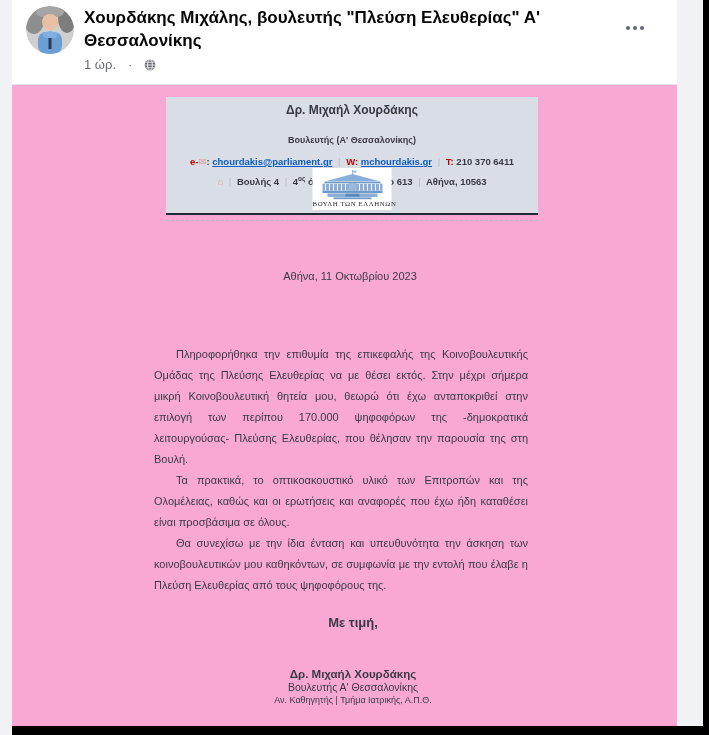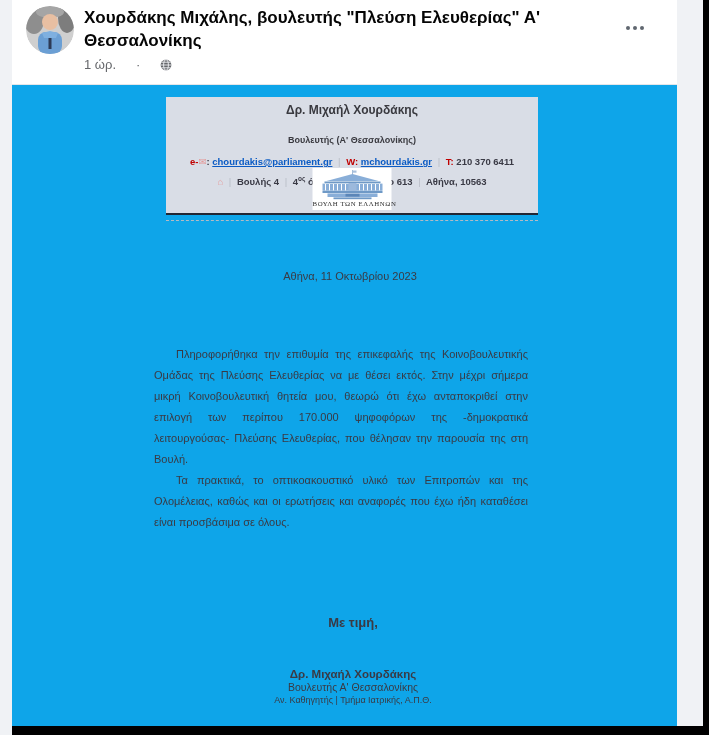--- a/index.html
+++ b/index.html
@@ -10,29 +10,29 @@
   .page-bg { position:absolute; left:12px; top:0; width:691px; height:726px; background:#f0f2f5; }
   .card { position:absolute; left:12px; top:0; width:665px; height:726px; background:#ffffff; }
 
   
   .post-header { position:relative; width:100%; height:84px; background:#fff; }
   .avatar { position:absolute; left:14px; top:6px; width:48px; height:48px; border-radius:50%;
             overflow:hidden; cursor:pointer; }
   .author { position:absolute; left:72px; top:6px; width:470px; font-size:17px; font-weight:bold;
             color:#050505; line-height:23px; cursor:pointer; }
   .meta { position:absolute; left:72px; top:57px; font-size:13px; color:#65676b;
-          display:flex; align-items:center; gap:20px; }
+          display:flex; align-items:center; gap:12px; }
   .globe { width:12px; height:12px; display:inline-block; }
   .more-btn { position:absolute; right:26px; top:16px; width:32px; height:24px; display:flex;
               align-items:center; justify-content:center; gap:3px; cursor:pointer; }
   .more-btn .dot { width:4px; height:4px; border-radius:50%; background:#606770; }
   .divider { position:absolute; left:0; top:84px; width:100%; height:1px; background:#e4e6e9; }
 
   
-  .letter { position:absolute; left:0; top:85px; width:665px; height:641px; background:#0ea5e9;
+  .letter { position:absolute; left:0; top:85px; width:665px; height:641px; background:#f9a8d4;
             color:#3a3a44; cursor:pointer; }
 
   .letterhead { position:absolute; left:154px; top:12px; width:372px; height:118px;
                 background:#d9dde6; border-bottom:2px solid #222733; text-align:center; }
   .lh-name { margin-top:6px; font-size:12px; font-weight:bold; color:#39393f; }
   .lh-title { margin-top:18px; font-size:9px; font-weight:bold; color:#39393f; }
   .lh-contact { margin-top:11px; font-size:9.5px; font-weight:bold; color:#3a3a45; }
   .lh-address { margin-top:8px; font-size:9.5px; font-weight:bold; color:#3a3a45; }
   .red { color:#c00000; }
   .icon-soft { color:#e49a9a; font-weight:normal; }
@@ -166,20 +166,21 @@
         <div class="logo-caption">ΒΟΥΛΗ ΤΩΝ ΕΛΛΗΝΩΝ</div>
       </div>
     </div>
     <div class="dashed-line"></div>
 
     <div class="letter-date">Αθήνα, 11 Οκτωβρίου 2023</div>
 
     <div class="letter-body">
       <p>Πληροφορήθηκα την επιθυμία της επικεφαλής της Κοινοβουλευτικής Ομάδας της Πλεύσης Ελευθερίας να με θέσει εκτός. Στην μέχρι σήμερα μικρή Κοινοβουλευτική θητεία μου, θεωρώ ότι έχω ανταποκριθεί στην επιλογή των περίπου 170.000 ψηφοφόρων της -δημοκρατικά λειτουργούσας- Πλεύσης Ελευθερίας, που θέλησαν την παρουσία της στη Βουλή.</p>
       <p>Τα πρακτικά, το οπτικοακουστικό υλικό των Επιτροπών και της Ολομέλειας, καθώς και οι ερωτήσεις και αναφορές που έχω ήδη καταθέσει είναι προσβάσιμα σε όλους.</p>
+      <p>Θα συνεχίσω με την ίδια ένταση και υπευθυνότητα την άσκηση των κοινοβουλευτικών μου καθηκόντων, σε συμφωνία με την εντολή που έλαβε η Πλεύση Ελευθερίας από τους ψηφοφόρους της.</p>
     </div>
 
     <div class="letter-closing">Με τιμή,</div>
 
     <div class="letter-signature">
       <div class="sig-name">Δρ. Μιχαήλ Χουρδάκης</div>
       <div class="sig-line2">Βουλευτής Α' Θεσσαλονίκης</div>
       <div class="sig-line3">Αν. Καθηγητής | Τμήμα Ιατρικής, Α.Π.Θ.</div>
     </div>
 

